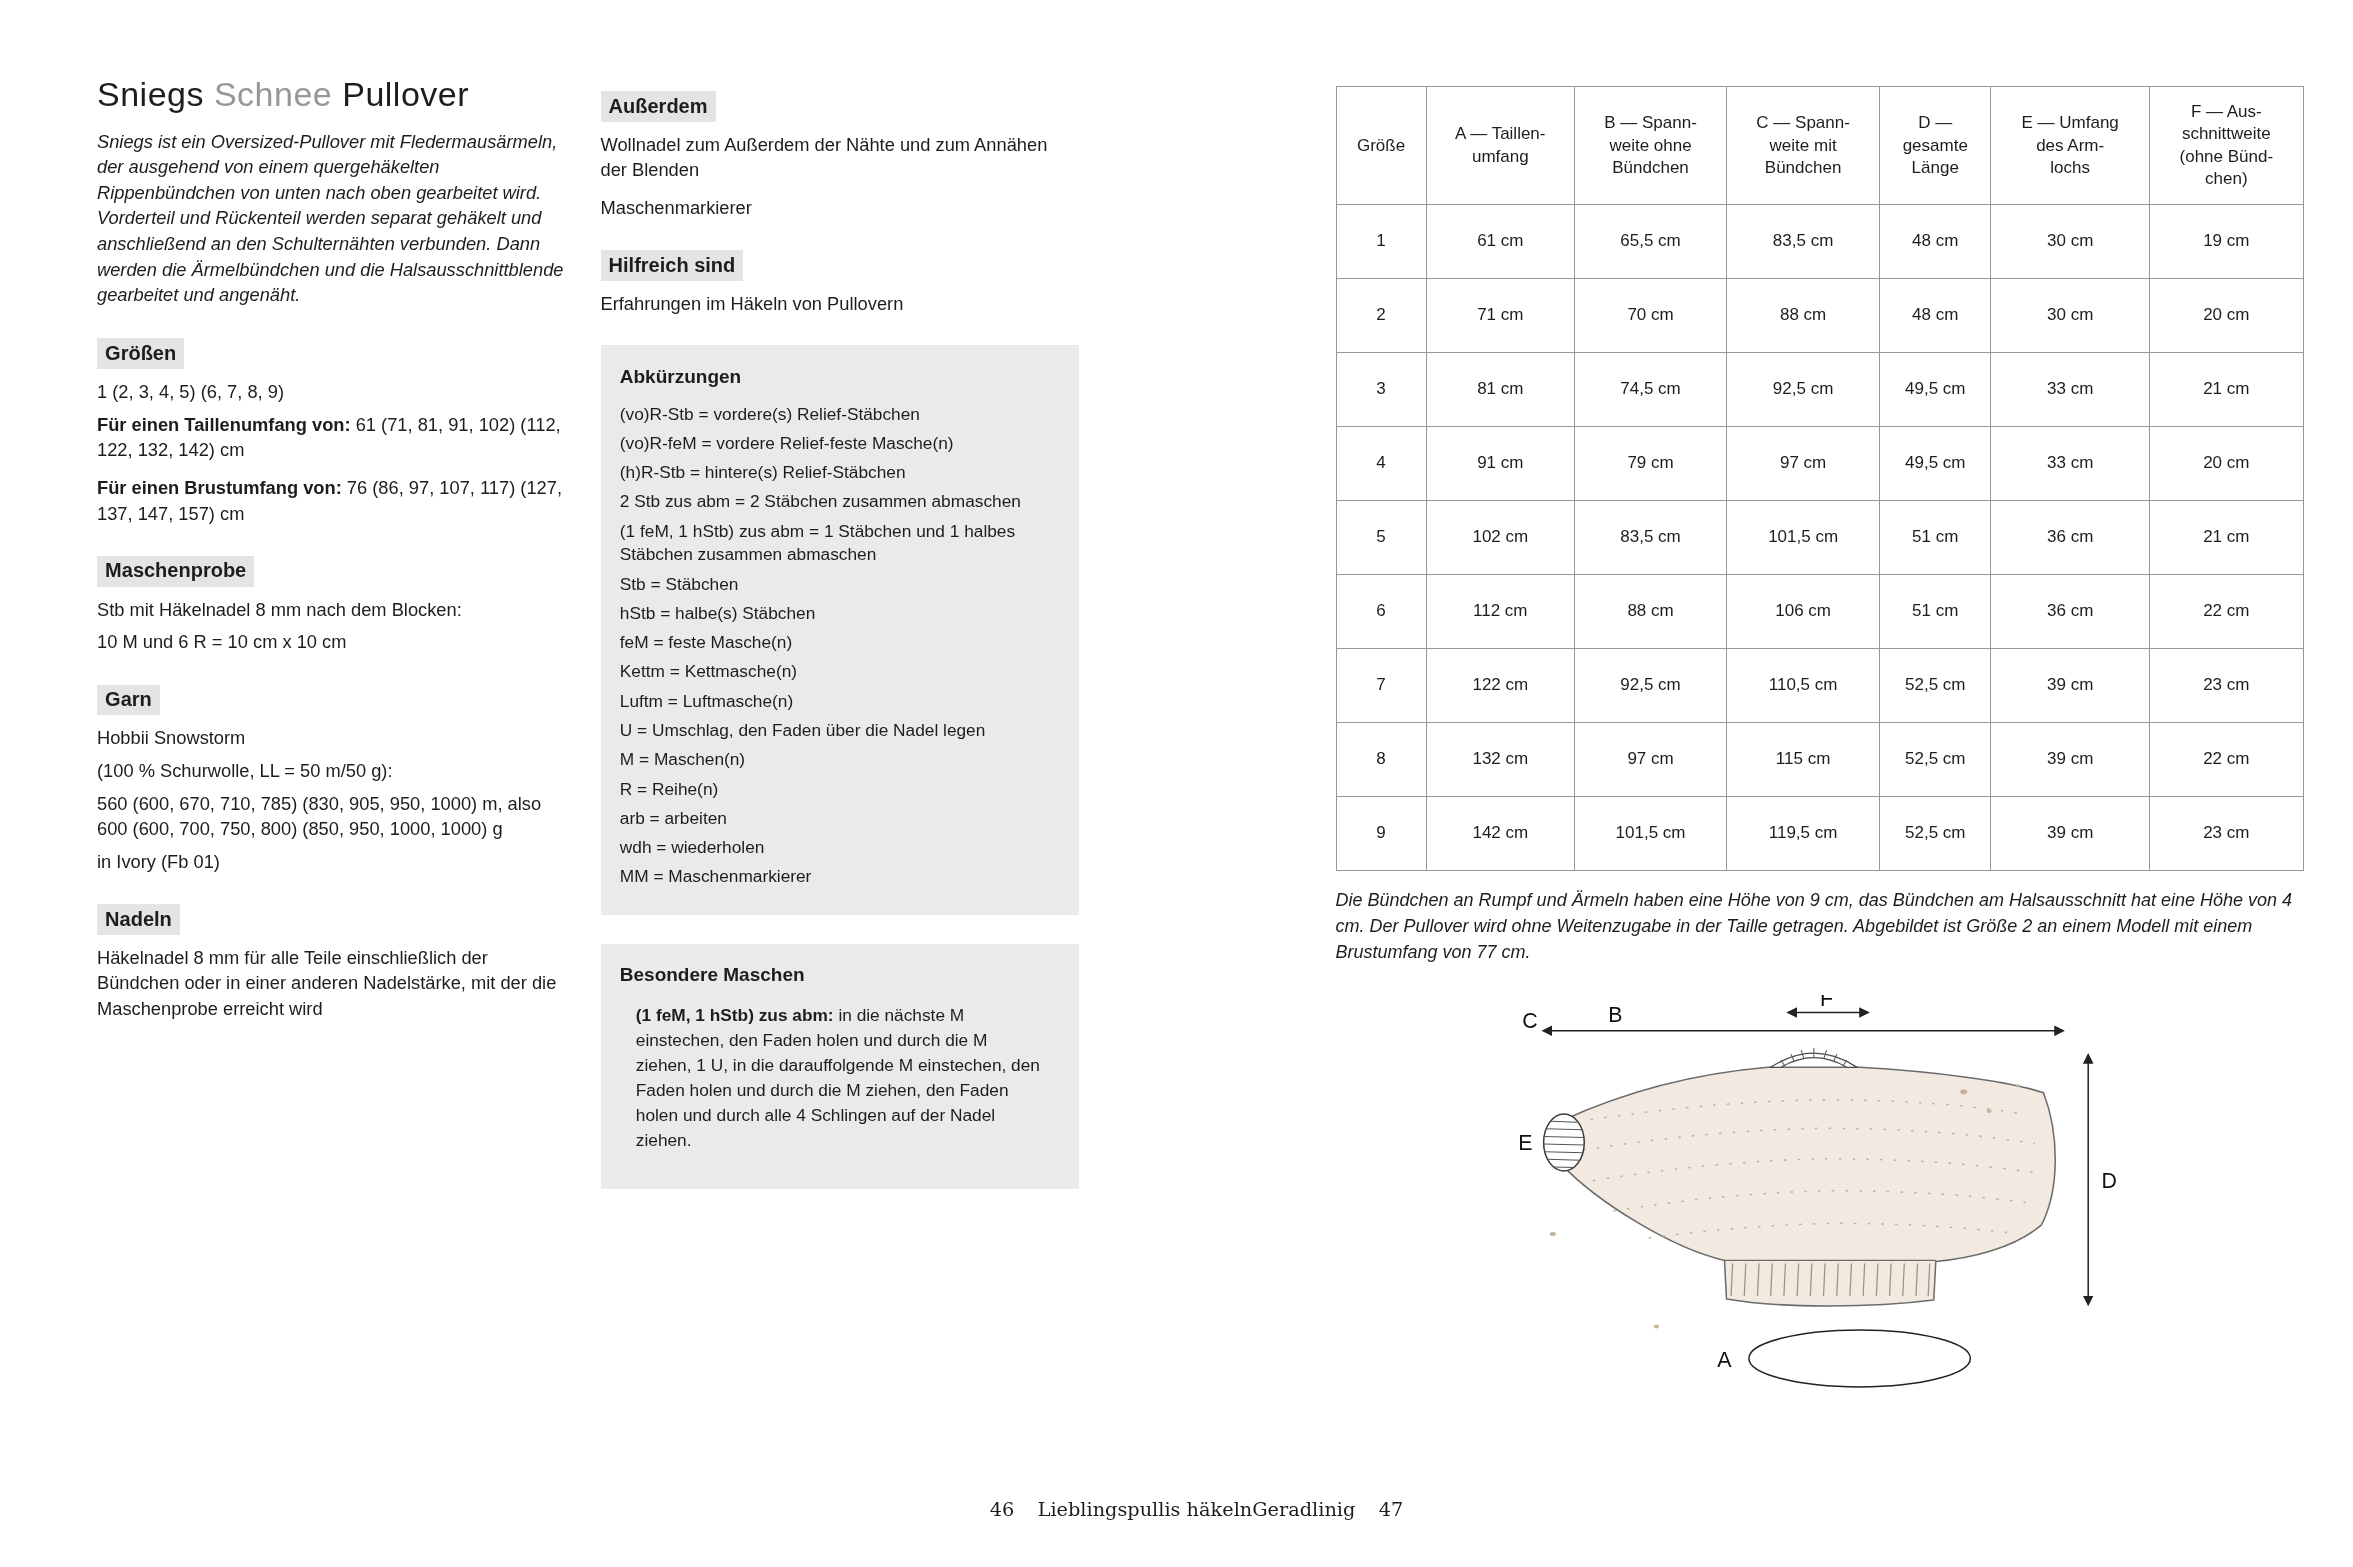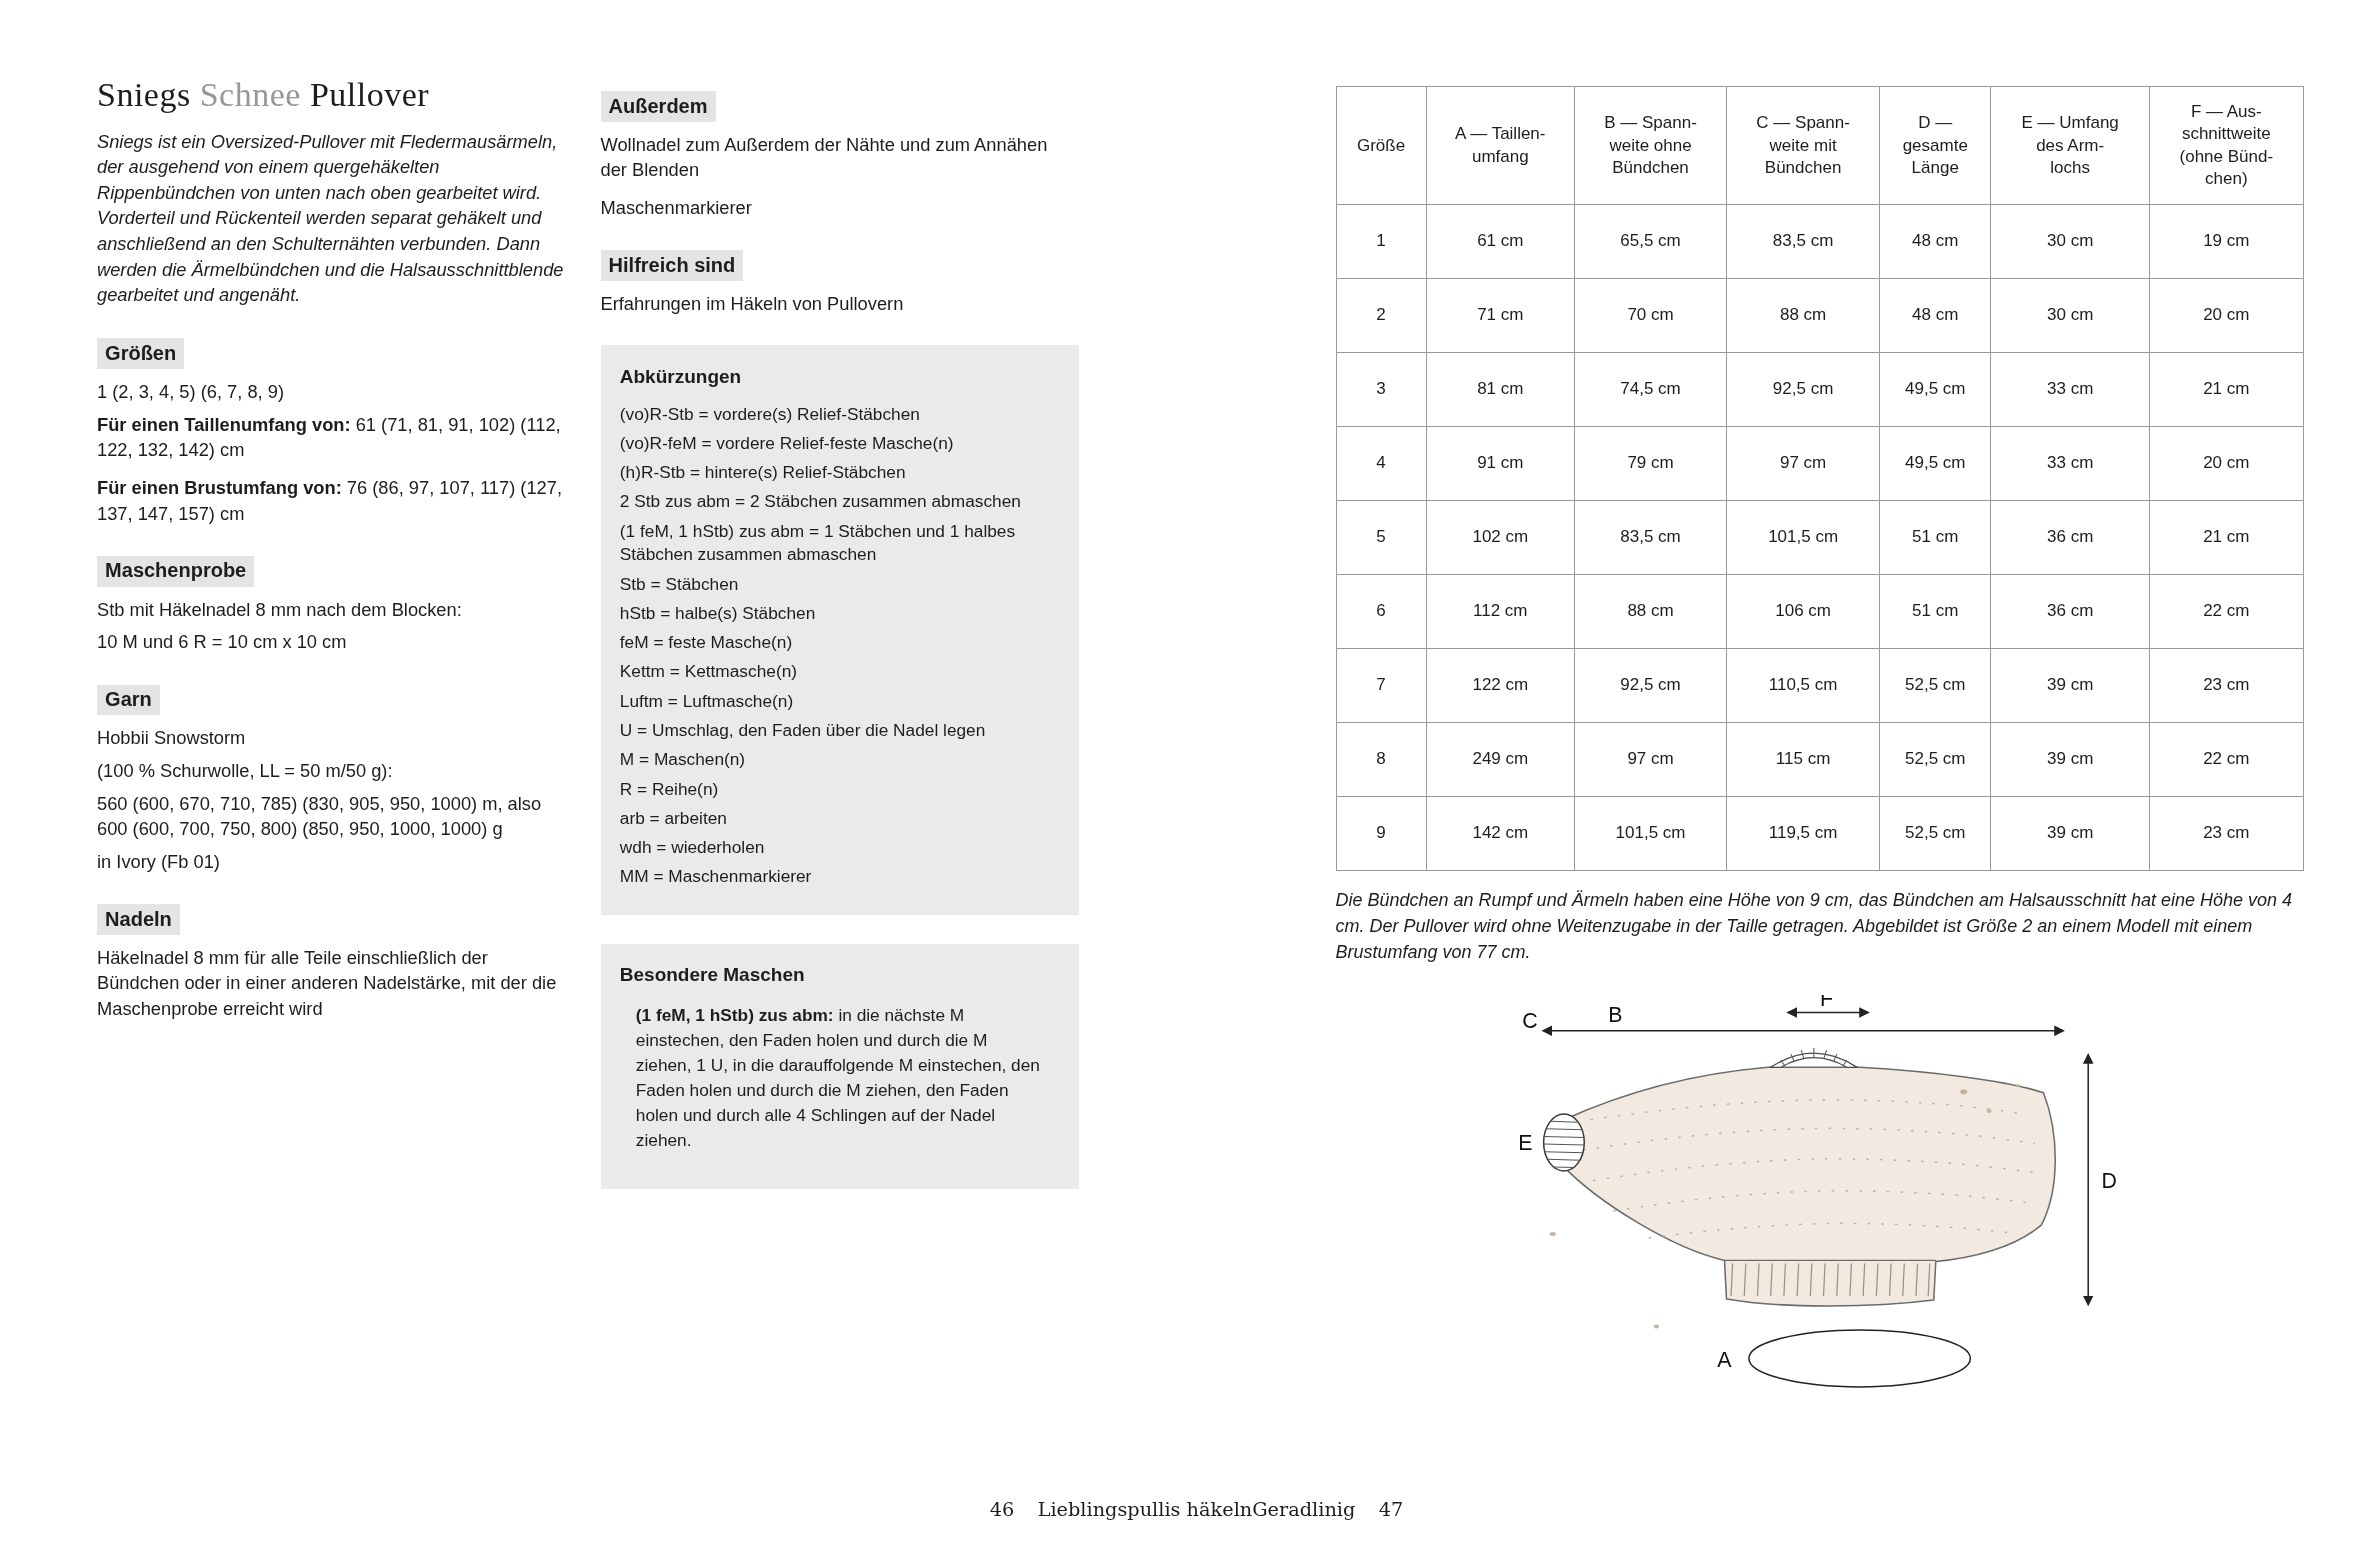--- a/index.html
+++ b/index.html
@@ -21,21 +21,21 @@
     font-family:"Liberation Sans", sans-serif;
     font-size:18.3px;line-height:1.4;
     overflow:hidden;
   }
   .columns{display:flex;padding:76px 0 0 97px;}
   .col1{width:473px;flex:none;}
   .col2{width:478px;flex:none;margin-left:30.5px;padding-top:7.1px;}
   .col3{width:968px;flex:none;margin-left:257px;padding-top:10.2px;}
 
   h1.title{
-    font-family:Liberation Serif, serif;
+    font-family:Liberation Sans, sans-serif;
     font-weight:400;font-size:34px;line-height:1.1;
     margin:0 0 15.2px;letter-spacing:0.5px;
   }
   h1.title .accent{color:var(--title-accent);}
   .intro{font-style:italic;margin:0 0 13.2px;}
   p.bt{margin:0 0 12.2px;}
   p.bt.tight{margin-bottom:7.1px;}
   .chip{
     display:inline-block;background:var(--chip-bg);
     padding:2.5px 8.1px 4.1px;font-size:20px;font-weight:700;
@@ -222,21 +222,21 @@
               <td>7</td>
               <td>122 cm</td>
               <td>92,5 cm</td>
               <td>110,5 cm</td>
               <td>52,5 cm</td>
               <td>39 cm</td>
               <td>23 cm</td>
             </tr>
             <tr>
               <td>8</td>
-              <td>249 cm</td>
+              <td>132 cm</td>
               <td>97 cm</td>
               <td>115 cm</td>
               <td>52,5 cm</td>
               <td>39 cm</td>
               <td>22 cm</td>
             </tr>
             <tr>
               <td>9</td>
               <td>142 cm</td>
               <td>101,5 cm</td>

